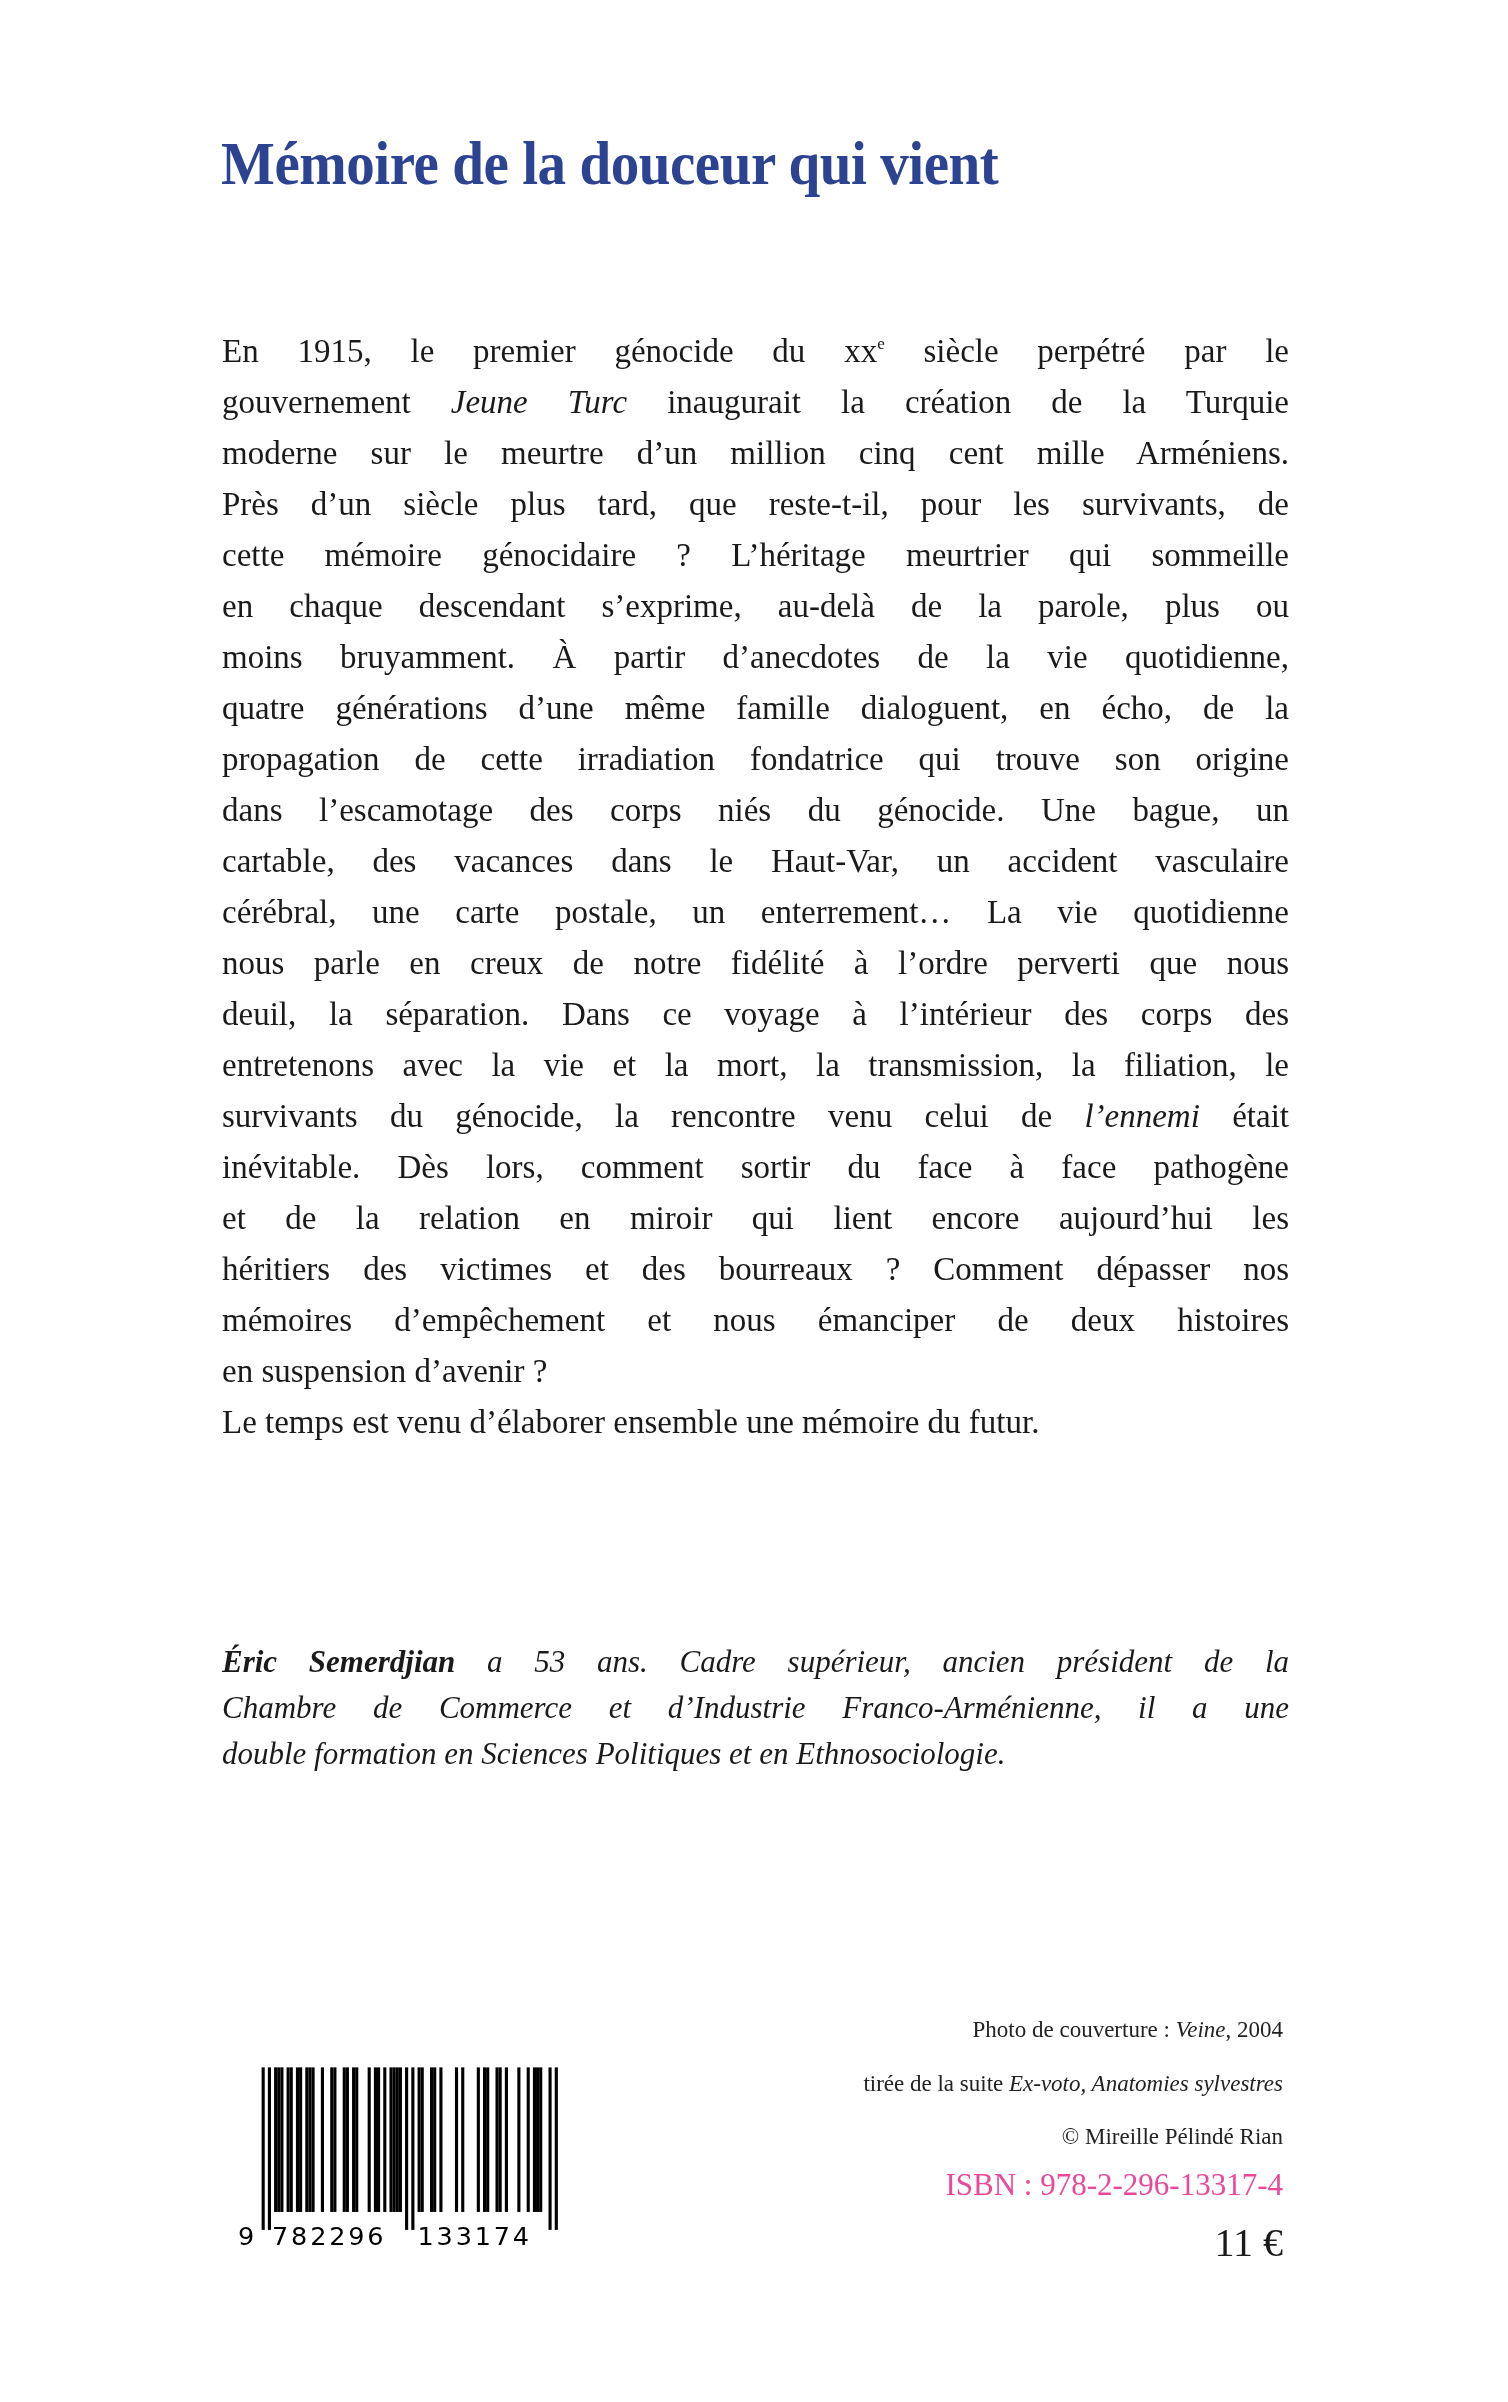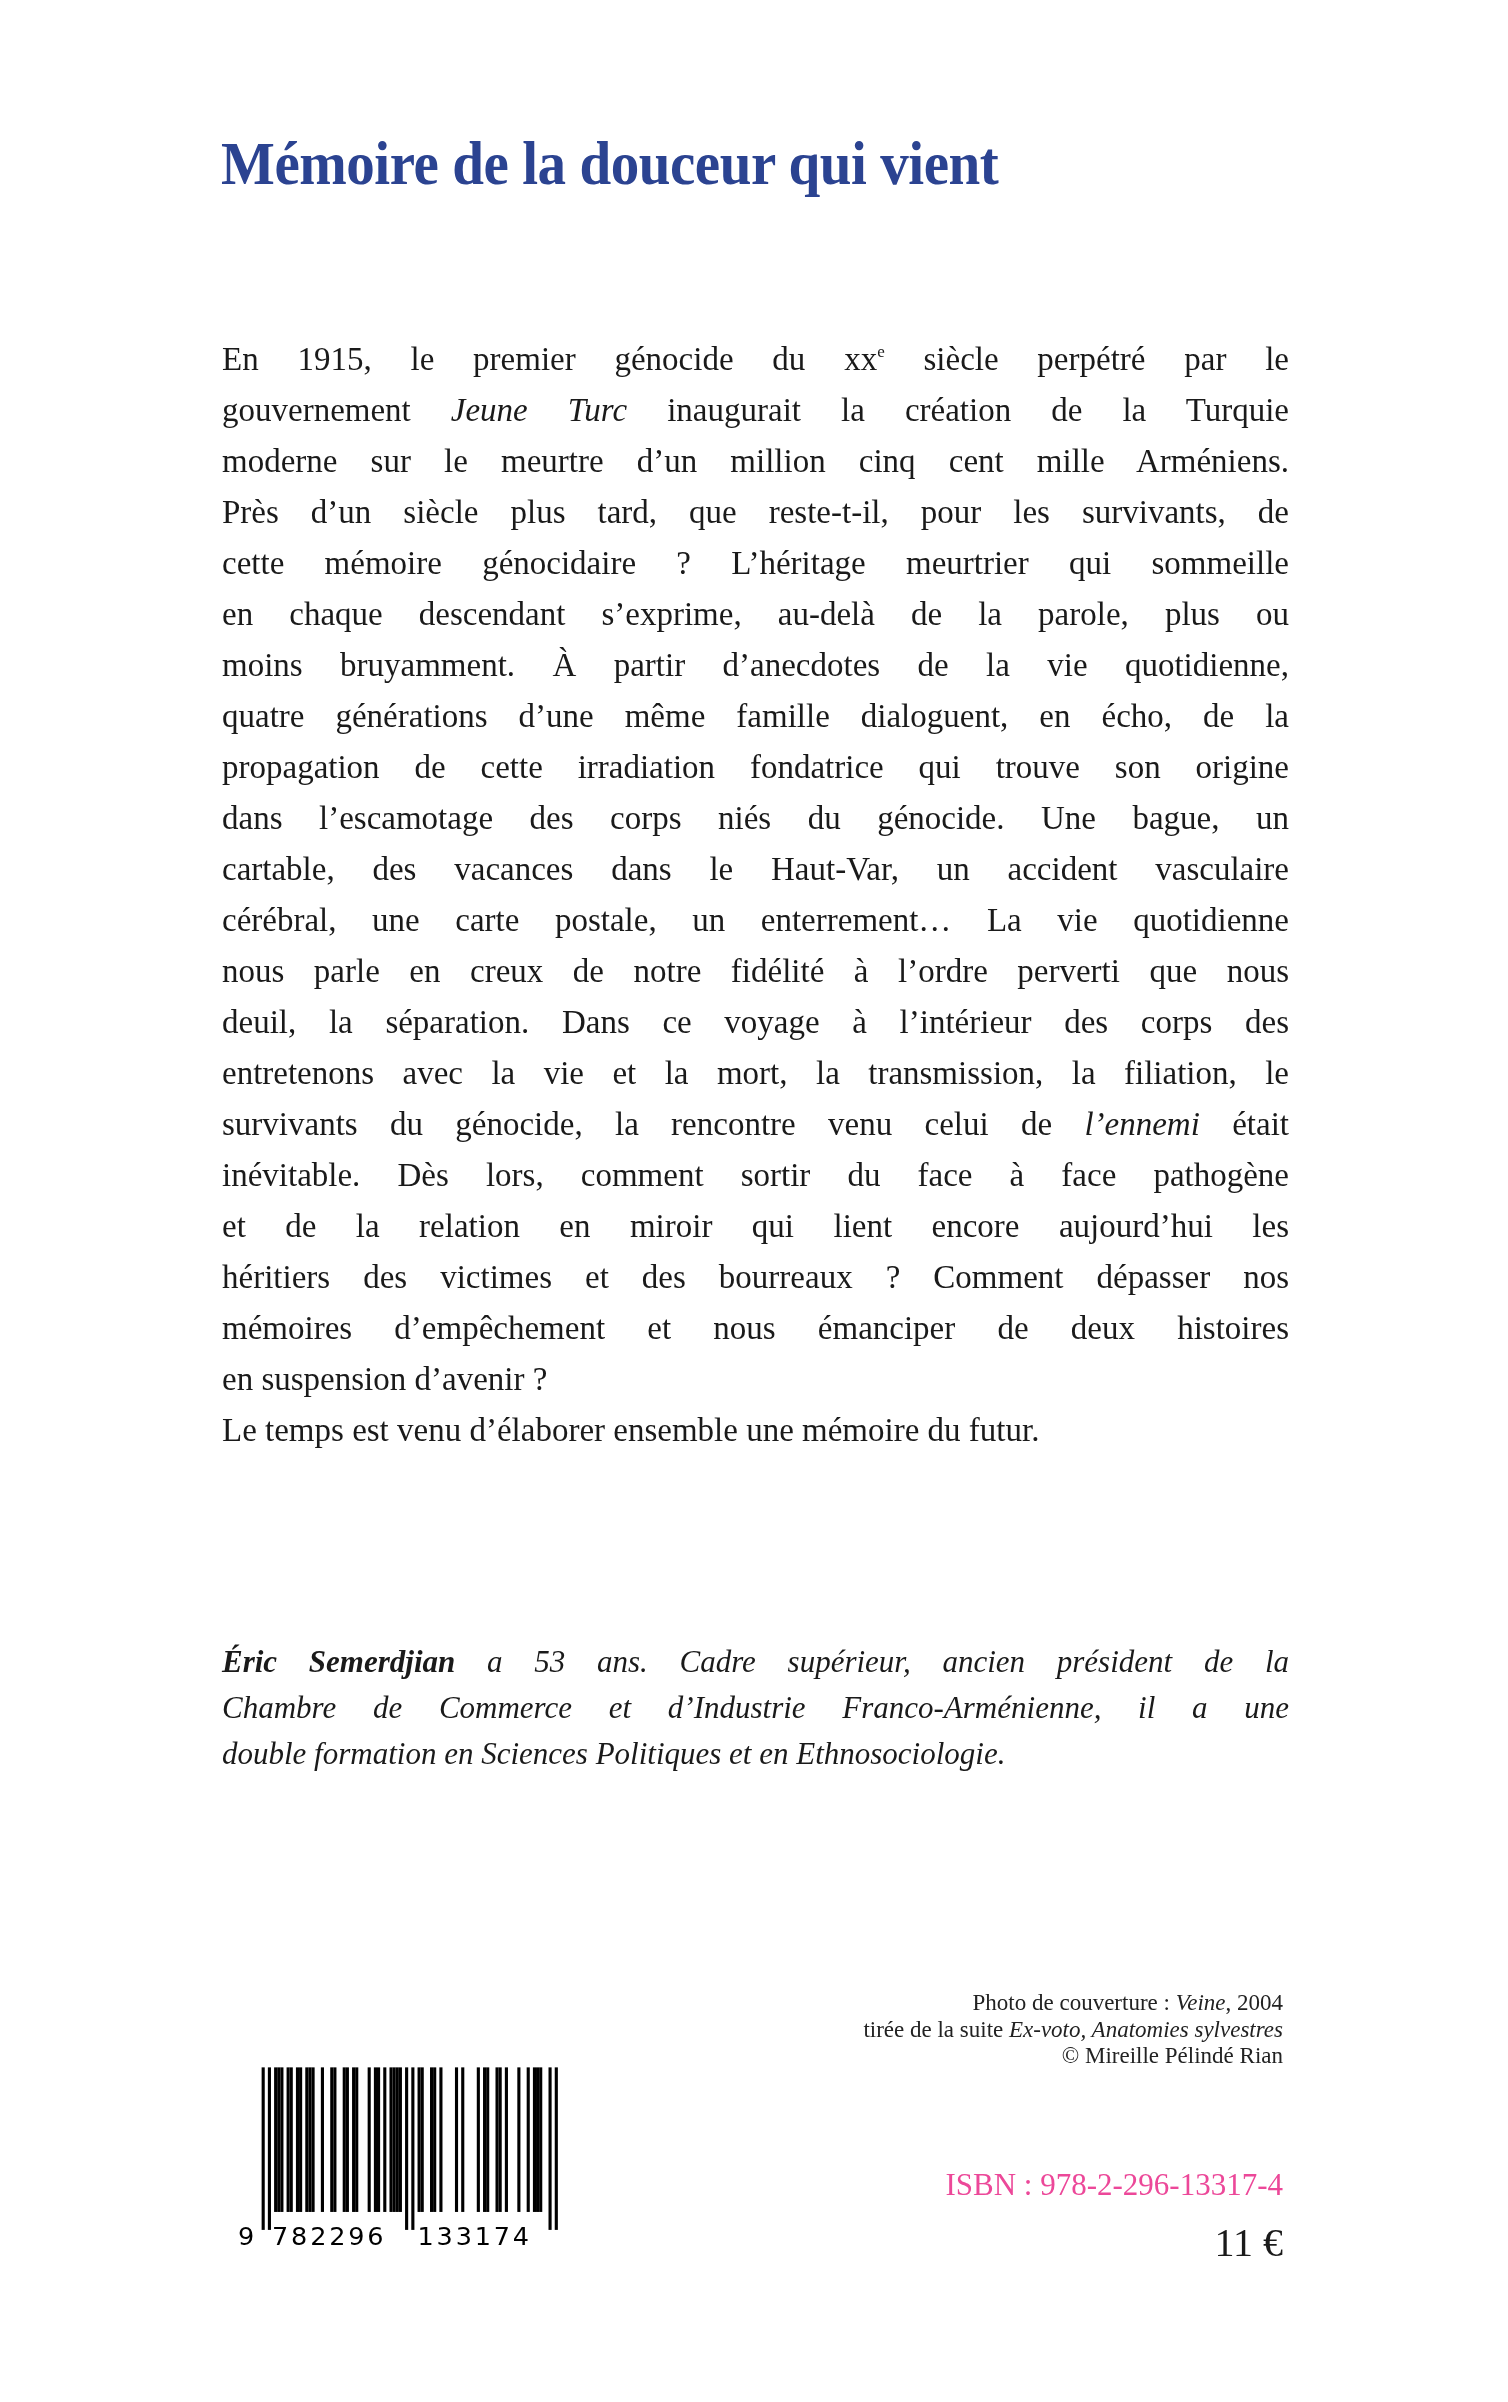--- a/index.html
+++ b/index.html
@@ -1,32 +1,32 @@
 <!DOCTYPE html>
 <html style="font-size:15px"><head>
 <meta charset="utf-8">
 <style>
   html, body { margin: 0; padding: 0; background: #ffffff; }
   body { width: 1508px; height: 2403px; position: relative; overflow: hidden;
          font-family: "Liberation Serif", "DejaVu Serif", serif; color: #1a1a1a; }
   .title { position: absolute; left: 221px; top: 132px; width: 1079px;
            font-size: 62px; font-weight: bold; color: #2b4391; letter-spacing: -0.5px;
            transform: scaleX(0.92); transform-origin: left top; white-space: nowrap; line-height: 1; }
-  .body { position: absolute; left: 222px; top: 334px; width: 1067px; }
+  .body { position: absolute; left: 222px; top: 326px; width: 1067px; }
   .line { font-size: 33px; line-height: 51px; height: 51px; text-align: justify;
           text-align-last: justify; white-space: nowrap; overflow: visible; }
   .line.last { text-align-last: left; }
   .line i { }
   sup.exp { font-size: 17px; vertical-align: 13.2px; line-height: 0; }
   .bio { position: absolute; left: 222px; top: 1639px; width: 1067px; font-style: italic; }
   .bio .line { font-size: 31px; line-height: 46px; height: 46px; }
   .bio b { font-weight: bold; }
   .credits { position: absolute; left: 719px; top: 1990px; width: 564px; text-align: right;
              font-size: 23px; line-height: 26.5px; color: #222; }
-  .credits div { white-space: nowrap; }
+  .credits div { white-space: nowrap; margin-top: 27px; }
   .credits i { font-style: italic; }
   .barcode { position: absolute; left: 238px; top: 2067px; width: 326px; height: 185px; }
   .barcode svg { display: block; }
   .isbn { position: absolute; right: 225px; top: 2167px; font-size: 31px; color: #ec4899;
           white-space: nowrap; font-family: "Liberation Serif", serif; }
   .price { position: absolute; right: 225px; top: 2219px; font-size: 40px; color: #1a1a1a;
            white-space: nowrap; font-family: "Liberation Serif", serif; }
 </style>
 </head>
 <body>

